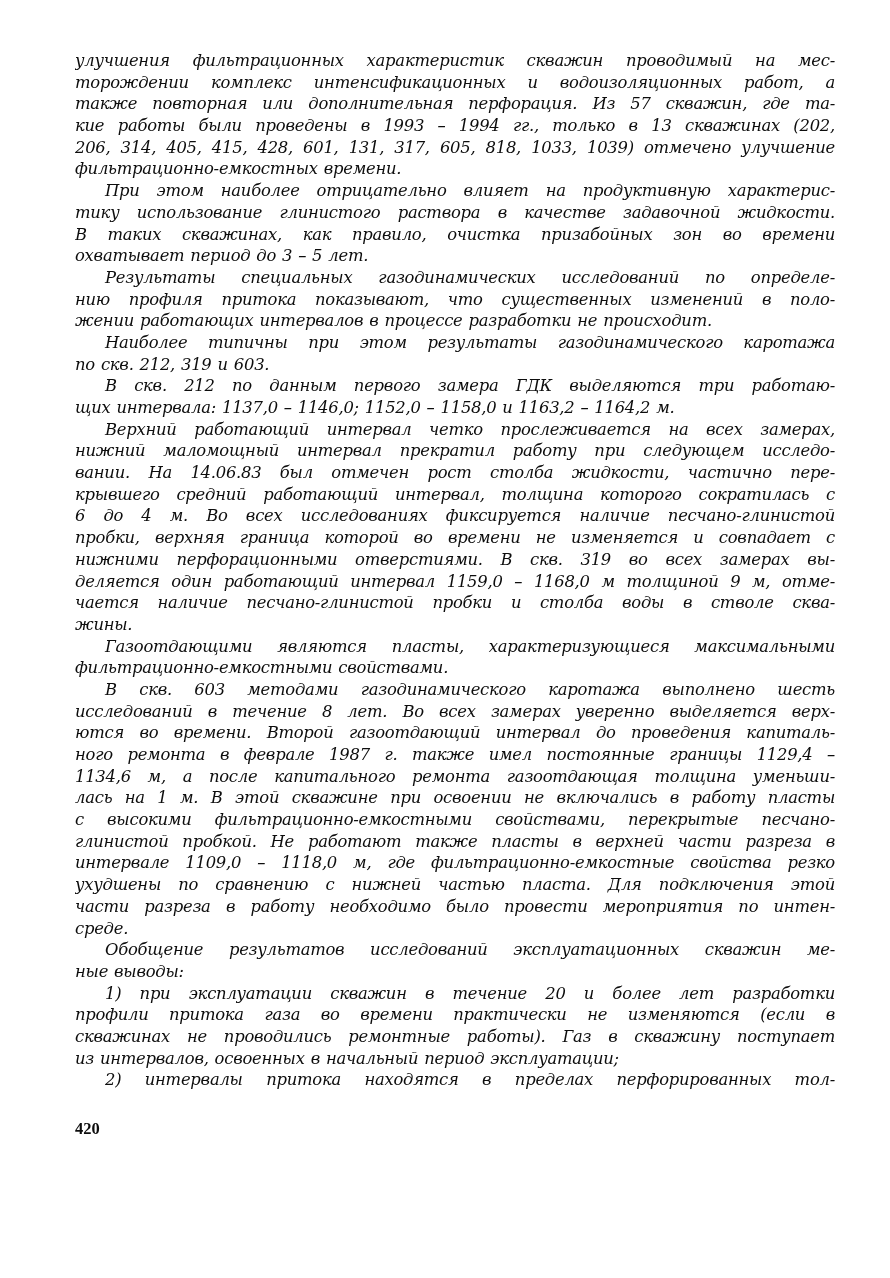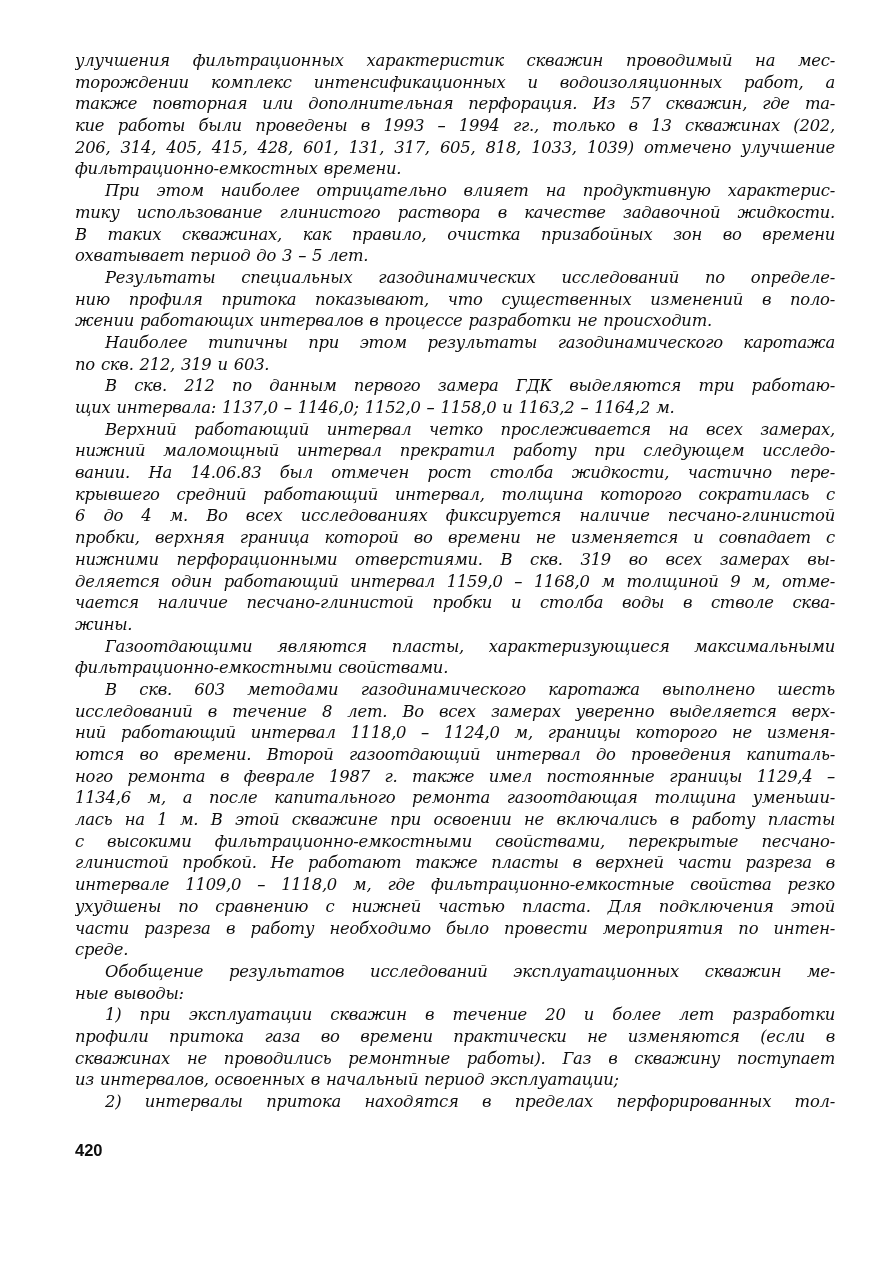--- a/index.html
+++ b/index.html
@@ -38,21 +38,21 @@
   .line.lastline {
     text-align-last: left;
   }
   .line.indent {
     text-indent: 30px;
   }
   .footer {
     margin-top: 28px;
   }
   .page-number {
-    font-family: Liberation Sans, sans-serif;
+    font-family: Liberation Serif, serif;
     font-weight: bold;
     font-size: 16.5px;
     color: #0d0d0d;
   }
 </style>
 </head>
 <body>
 
 <div class="page">
   <div class="text-block">
@@ -80,21 +80,20 @@
       <div class="line">6 до 4 м. Во всех исследованиях фиксируется наличие песчано-глинистой</div>
       <div class="line">пробки, верхняя граница которой во времени не изменяется и совпадает с</div>
       <div class="line">нижними перфорационными отверстиями. В скв. 319 во всех замерах вы-</div>
       <div class="line">деляется один работающий интервал 1159,0 – 1168,0 м толщиной 9 м, отме-</div>
       <div class="line">чается наличие песчано-глинистой пробки и столба воды в стволе сква-</div>
       <div class="line lastline">жины.</div>
       <div class="line indent">Газоотдающими являются пласты, характеризующиеся максимальными</div>
       <div class="line lastline">фильтрационно-емкостными свойствами.</div>
       <div class="line indent">В скв. 603 методами газодинамического каротажа выполнено шесть</div>
       <div class="line">исследований в течение 8 лет. Во всех замерах уверенно выделяется верх-</div>
-      <div class="line">ний работающий интервал 1118,0 – 1124,0 м, границы которого не изменя-</div>
       <div class="line">ются во времени. Второй газоотдающий интервал до проведения капиталь-</div>
       <div class="line">ного ремонта в феврале 1987 г. также имел постоянные границы 1129,4 –</div>
       <div class="line">1134,6 м, а после капитального ремонта газоотдающая толщина уменьши-</div>
       <div class="line">лась на 1 м. В этой скважине при освоении не включались в работу пласты</div>
       <div class="line">с высокими фильтрационно-емкостными свойствами, перекрытые песчано-</div>
       <div class="line">глинистой пробкой. Не работают также пласты  в верхней части разреза в</div>
       <div class="line">интервале 1109,0 – 1118,0 м, где фильтрационно-емкостные свойства резко</div>
       <div class="line">ухудшены по сравнению с нижней частью пласта. Для подключения этой</div>
       <div class="line">части разреза в работу необходимо было провести мероприятия по интен-</div>
       <div class="line lastline">среде.</div>

